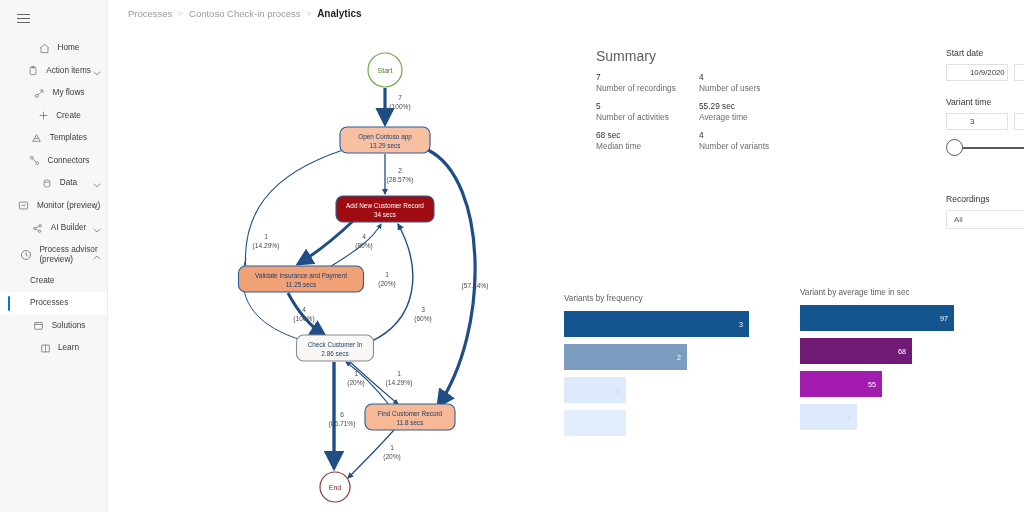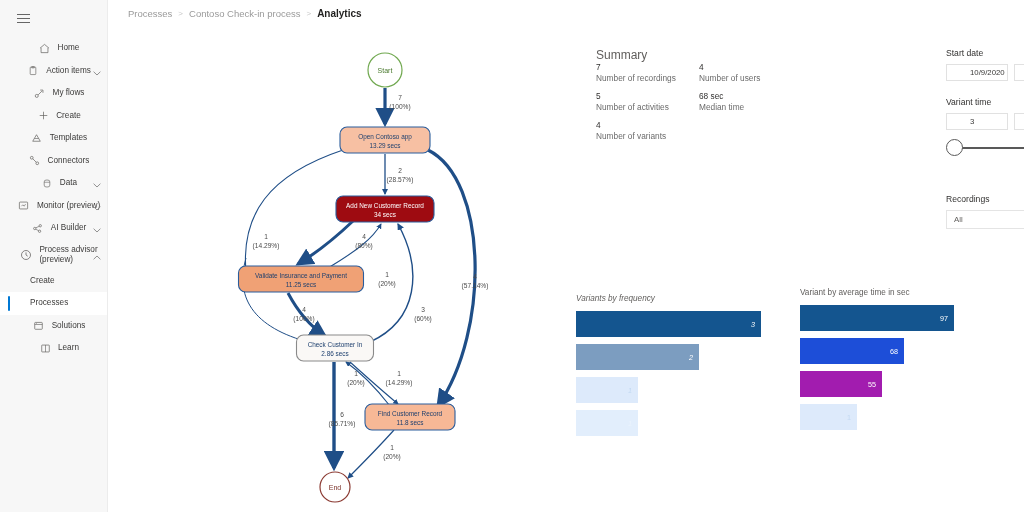--- a/index.html
+++ b/index.html
@@ -70,21 +70,21 @@
   .breadcrumb .crumb { cursor: pointer; }
   .breadcrumb .sep { color: #c8c8c8; font-size: 8px; }
   .breadcrumb .current { color: #201f1e; font-weight: bold; font-size: 10px; }
 
   
   .graph { position: absolute; left: 0; top: 30px; width: 560px; height: 480px; }
   .graph svg { display: block; }
 
   
   .summary { position: absolute; left: 488px; top: 48px; width: 250px; }
-  .panel-title { font-size: 12px; color: #605e5c; }
+  .panel-title { font-size: 14px; color: #605e5c; margin-bottom: 8px; }
   .kpi-grid { display: grid; grid-template-columns: 103px 1fr; row-gap: 7px; }
   .kpi-val { font-size: 8.3px; color: #323130; line-height: 11px; }
   .kpi-lbl { font-size: 8.3px; color: #6b6b6b; line-height: 11px; }
 
   .filters { position: absolute; left: 838px; top: 48px; width: 150px; }
   .f-label { font-size: 8.6px; color: #323130; margin-bottom: 6px; }
   .f-row { display: flex; gap: 6px; }
   .f-input {
     width: 62px; height: 17px; border: 1px solid #e1e1e1; background:#fff;
     font-size: 7.8px; color: #3b3a39; padding: 0 23px; line-height: 15px;
@@ -101,21 +101,21 @@
 
   .rec-block { position: absolute; left: 838px; top: 194px; width: 150px; }
   .select {
     margin-top: 6px; width: 122px; height: 19px; border: 1px solid #e4e4e4;
     background: #fff; display: flex; align-items: center; justify-content: space-between;
     padding: 0 7px; font-size: 7.8px; color: #605e5c; cursor: pointer;
   }
 
   
   .chart { position: absolute; width: 185px; }
-  .chart.left-c { left: 468px; top: 294px; font-style: italic; }
+  .chart.left-c { left: 456px; top: 294px; }
   .chart.right-c { left: 692px; top: 288px; }
   .chart-title { font-size: 8.2px; color: #605e5c; margin-bottom: 8px; }
   .bar-row { height: 26px; margin-bottom: 7px; position: relative; cursor: pointer; }
   .bar {
     height: 26px; display: flex; align-items: center; justify-content: flex-end;
     padding-right: 6px;
   }
   .bar span { font-size: 7.2px; }
 </style>
 </head>
@@ -415,20 +415,24 @@
           </div>
           <div>
             <div class="kpi-val">4</div>
             <div class="kpi-lbl">Number of users</div>
           </div>
           <div>
             <div class="kpi-val">5</div>
             <div class="kpi-lbl">Number of activities</div>
           </div>
           <div>
+            <div class="kpi-val">55.29 sec</div>
+            <div class="kpi-lbl">Average time</div>
+          </div>
+          <div>
             <div class="kpi-val">68 sec</div>
             <div class="kpi-lbl">Median time</div>
           </div>
           <div>
             <div class="kpi-val">4</div>
             <div class="kpi-lbl">Number of variants</div>
           </div>
         </div>
     </section>
 
@@ -487,21 +491,21 @@
 
     <section class="chart right-c">
       <div class="chart-title">Variant by average time in sec</div>
       <div id="bars-1">
           <div class="bar-row">
             <div class="bar" style="width:154px;background:#14558f">
               <span style="color:#ffffff">97</span>
             </div>
           </div>
           <div class="bar-row">
-            <div class="bar" style="width:104px;background:#1d4ed8">
+            <div class="bar" style="width:112px;background:#701a75">
               <span style="color:#ffffff">68</span>
             </div>
           </div>
           <div class="bar-row">
             <div class="bar" style="width:82px;background:#a21caf">
               <span style="color:#ffffff">55</span>
             </div>
           </div>
           <div class="bar-row">
             <div class="bar" style="width:57px;background:#ddeafb">

